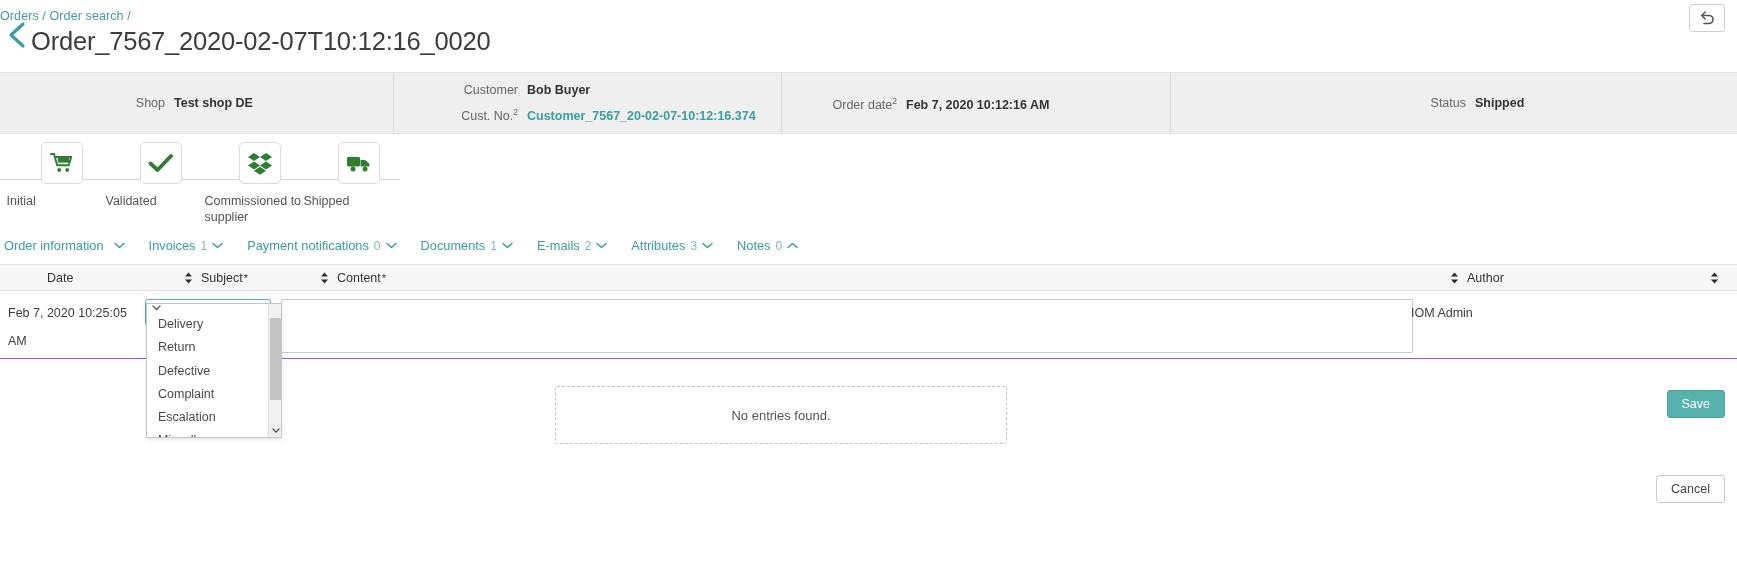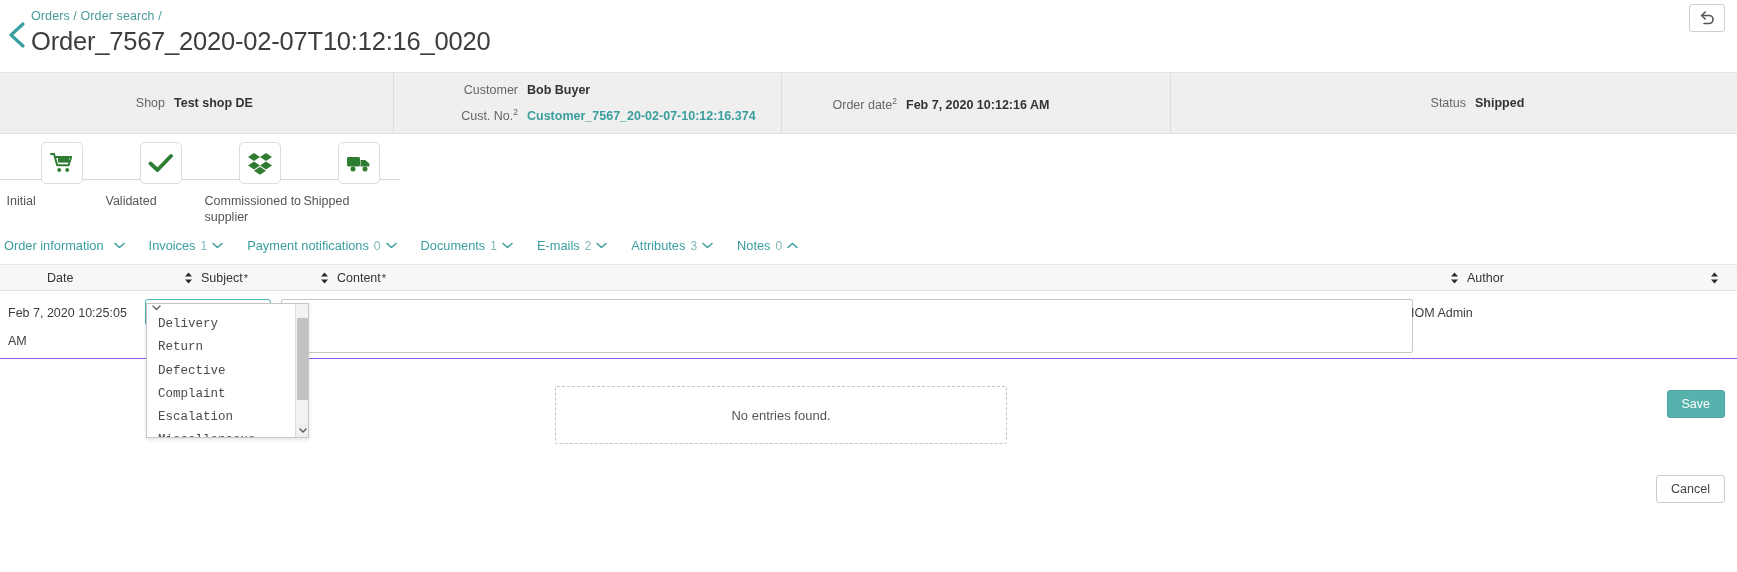--- a/index.html
+++ b/index.html
@@ -12,21 +12,21 @@
   }
 
   
   .header { position: relative; padding: 8px 0 0 0; }
   .back-chevron {
     position: absolute; left: 6px; top: 20px;
     width: 22px; height: 30px; cursor: pointer;
   }
   .back-chevron svg { display: block; }
   .breadcrumb {
-    margin-left: 31px; font-size: 12.5px; color: #4a9a9a;
+    font-size: 12.5px; color: #4a9a9a;
     letter-spacing: .1px; line-height: 16px;
   }
   .page-title {
     margin-left: 31px; font-size: 25.5px; font-weight: 400;
     color: #3d3d3d; line-height: 34px; letter-spacing: -.2px;
   }
   .undo-btn {
     position: absolute; right: 12px; top: 4px;
     width: 36px; height: 28px; background: #fff;
     border: 1px solid #cfcfcf; border-radius: 3px;
@@ -140,23 +140,23 @@
   }
   .content-area {
     width: 1132px; height: 54px; border: 1px solid #c8c8c8;
     border-radius: 2px; background: #fff; resize: none;
     font-family: "Liberation Sans", sans-serif; font-size: 12.5px;
     padding: 5px 7px; color: #333; outline: none;
   }
 
   
   .dropdown {
-    position: absolute; left: 146px; top: 38px; width: 163px;
+    position: absolute; left: 146px; top: 38px; width: 136px;
     background: #ffffff; border: 1px solid #c6c6c6;
-    z-index: 50; box-shadow: 0 2px 4px rgba(0,0,0,.10); font-family: Liberation Mono, monospace;
+    z-index: 50; box-shadow: 0 2px 4px rgba(0,0,0,.10);
   }
   .dd-list { max-height: 133px; overflow: hidden; position: relative; }
   .dd-item {
     height: 23.3px; line-height: 23.3px; padding-left: 11px;
     font-size: 12.5px; color: #4a4a4a; cursor: pointer; white-space: nowrap;
   }
   .dd-scrollbar {
     position: absolute; right: 0; top: 0; width: 13px; height: 100%;
     background: #f2f2f2; border-left: 1px solid #dcdcdc;
   }

